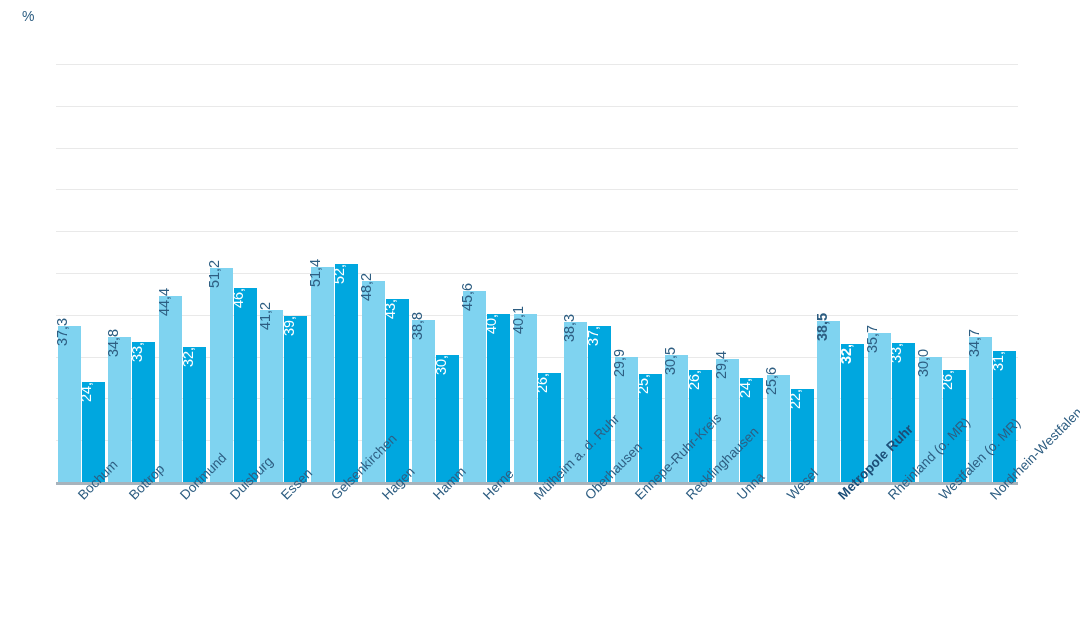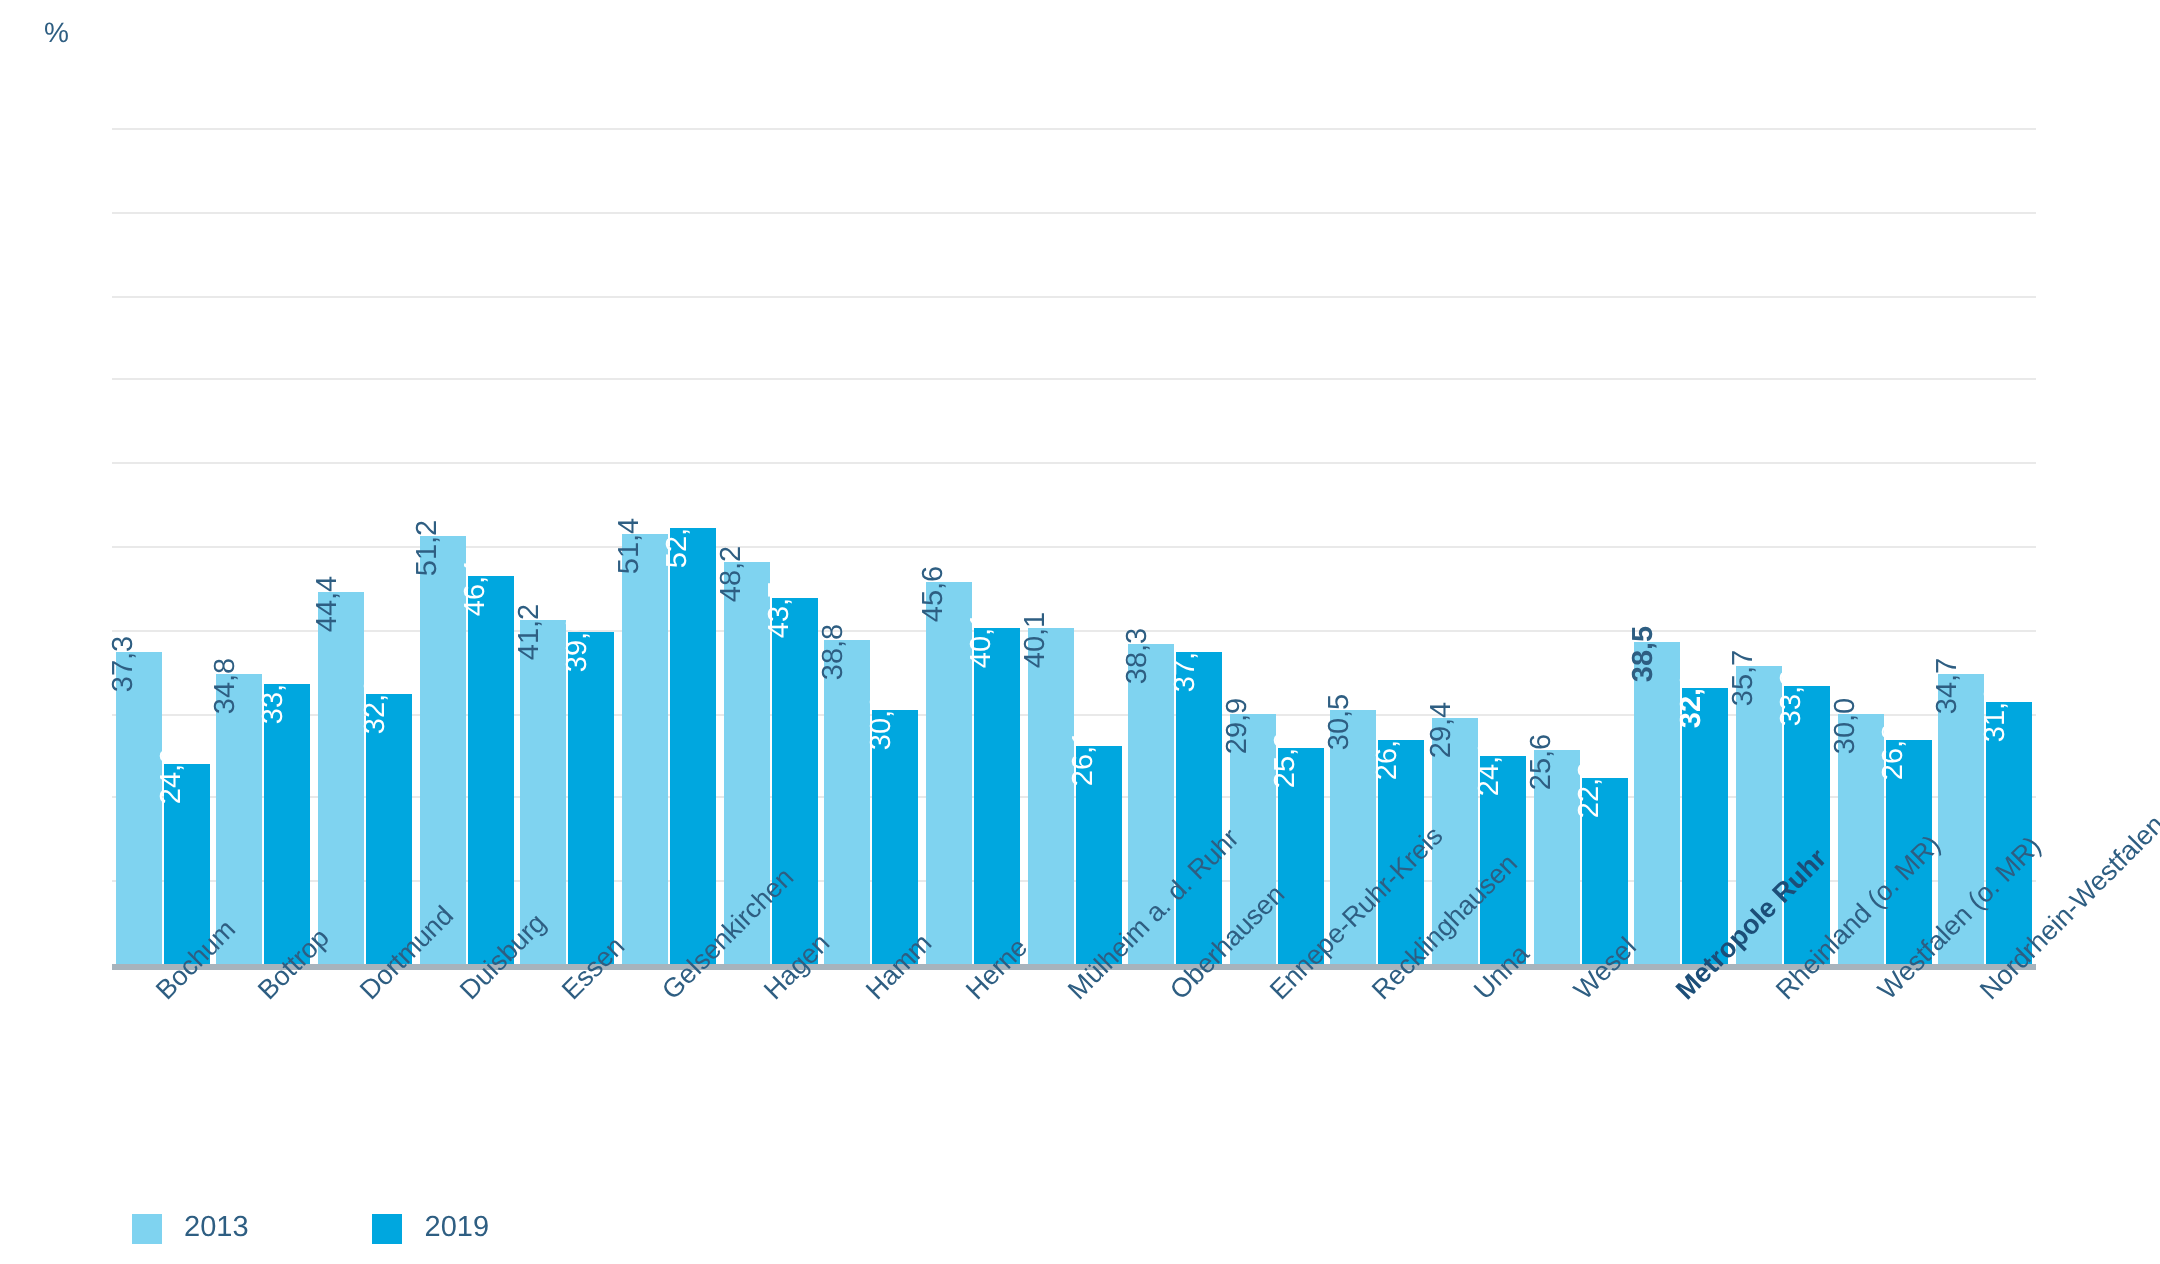--- a/index.html
+++ b/index.html
@@ -299,30 +299,20 @@
       <div class="group" style="left: 913.184px; width: 47px;">
         <div class="bar y2013" style="height: 145.046px; left: 0px; width: 23px;">
           <span class="bar-label">34,7</span>
         </div>
         <div class="bar y2019" style="height: 130.834px; left: 24px; width: 23px;">
           <span class="bar-label">31,3</span>
         </div>
       </div>
     </div>
 
-  <div class="legend" id="legend">
-      <div class="legend-item">
-        <span class="legend-swatch" style="background: rgb(127, 211, 240);"></span>
-        <span class="legend-text">2013</span>
-      </div>
-      <div class="legend-item">
-        <span class="legend-swatch" style="background: rgb(0, 167, 223);"></span>
-        <span class="legend-text">2019</span>
-      </div>
-    </div>
 
 <div class="cat-label" style="left: 75.3158px;">Bochum</div>
     <div class="cat-label" style="left: 125.947px;">Bottrop</div>
     <div class="cat-label" style="left: 176.579px;">Dortmund</div>
     <div class="cat-label" style="left: 227.211px;">Duisburg</div>
     <div class="cat-label" style="left: 277.842px;">Essen</div>
     <div class="cat-label" style="left: 328.474px;">Gelsenkirchen</div>
     <div class="cat-label" style="left: 379.105px;">Hagen</div>
     <div class="cat-label" style="left: 429.737px;">Hamm</div>
     <div class="cat-label" style="left: 480.368px;">Herne</div>

